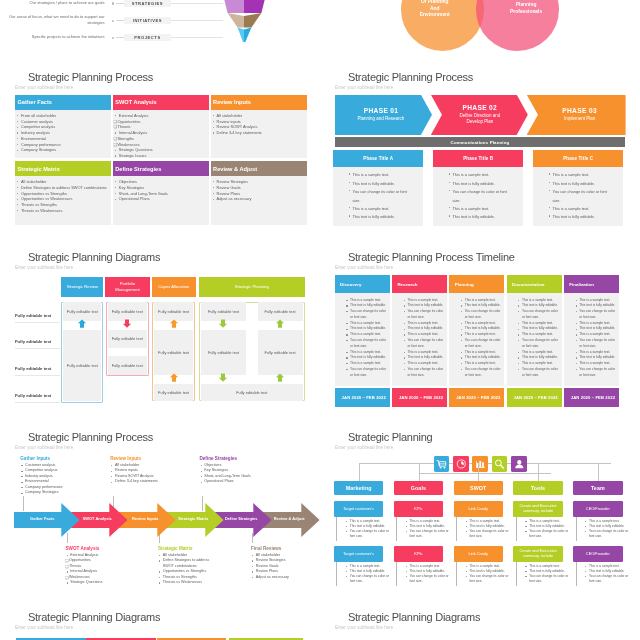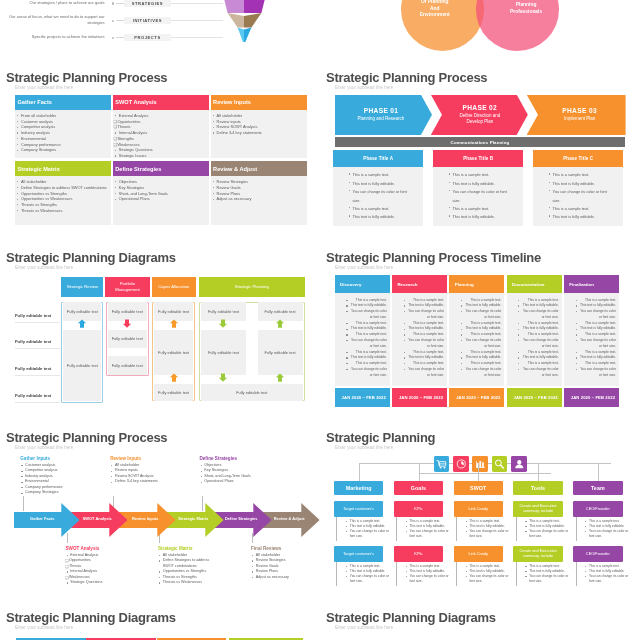--- a/index.html
+++ b/index.html
@@ -3,21 +3,21 @@
 <meta charset="utf-8">
 <title>Strategic Planning Slides</title>
 <style>
   html,body{margin:0;padding:0;background:#ffffff;}
   *{box-sizing:border-box;}
   body{width:640px;height:640px;overflow:hidden;
        font-family:"Liberation Sans",sans-serif;
        -webkit-font-smoothing:antialiased;}
   .page{position:relative;width:640px;height:640px;background:#fff;}
   .slide{position:absolute;width:320px;height:180px;background:#fff;overflow:hidden;}
-  .sl-title{position:absolute;left:6px;top:12.8px;font-size:13px;font-weight:bold;
+  .sl-title{position:absolute;left:28px;top:12.8px;font-size:11px;font-weight:normal;
             color:#4d4d4d;letter-spacing:-0.27px;line-height:9.4px;white-space:nowrap;}
   .sl-sub{position:absolute;left:15px;top:24.6px;font-size:4.5px;color:#c6c6c6;
           letter-spacing:0.02px;line-height:5px;white-space:nowrap;}
   ul.bl{margin:0;padding:0;list-style:none;}
   ul.bl li{position:relative;padding-left:4.8px;color:#5b5b5b;}
   ul.bl li:before{content:"";position:absolute;left:1.1px;top:2.1px;width:1.2px;height:1.2px;
                   background:#8a8a8a;border-radius:50%;}
   ul.bl li.box{padding-left:3.4px;}
   ul.bl li.box:before{content:"\2751";width:auto;height:auto;border:none;background:none;
                       border-radius:0;top:-0.2px;left:-0.6px;color:#8f8f8f;font-size:4.0px;
@@ -393,21 +393,21 @@
         <path d="M6 0.5 L11 5.2 L8.4 5.2 L8.4 10.5 L3.6 10.5 L3.6 5.2 L1 5.2 Z" fill="#9bcb3b"></path>
       </svg>
   <svg class="gd-arw" viewBox="0 0 12 12" style="left:217px;top:132.8px;width:12px;height:10px;">
         <path d="M6 10.5 L11 5.8 L8.4 5.8 L8.4 0.5 L3.6 0.5 L3.6 5.8 L1 5.8 Z" fill="#9bcb3b"></path>
       </svg>
   <svg class="gd-arw" viewBox="0 0 12 12" style="left:273.5px;top:132.8px;width:12px;height:10px;">
         <path d="M6 0.5 L11 5.2 L8.4 5.2 L8.4 10.5 L3.6 10.5 L3.6 5.2 L1 5.2 Z" fill="#9bcb3b"></path>
       </svg>
 </div>
 
-<div class="slide" style="left:320px;top:240px;text-align:right;">
+<div class="slide" style="left:320px;top:240px;">
   <div class="sl-title">Strategic Planning Process Timeline</div>
   <div class="sl-sub">Enter your subhead line here</div>
   <div class="tl-col" style="left:14.6px;">
     <div class="tl-hd" style="background:#38abdc;">Discovery</div>
     <div class="tl-body">
           <ul class="bl">
       <li>This is a sample text.</li>
       <li>This text is fully editable.</li>
       <li>You can change its color or font size.</li>
       <li>This is a sample text.</li>

